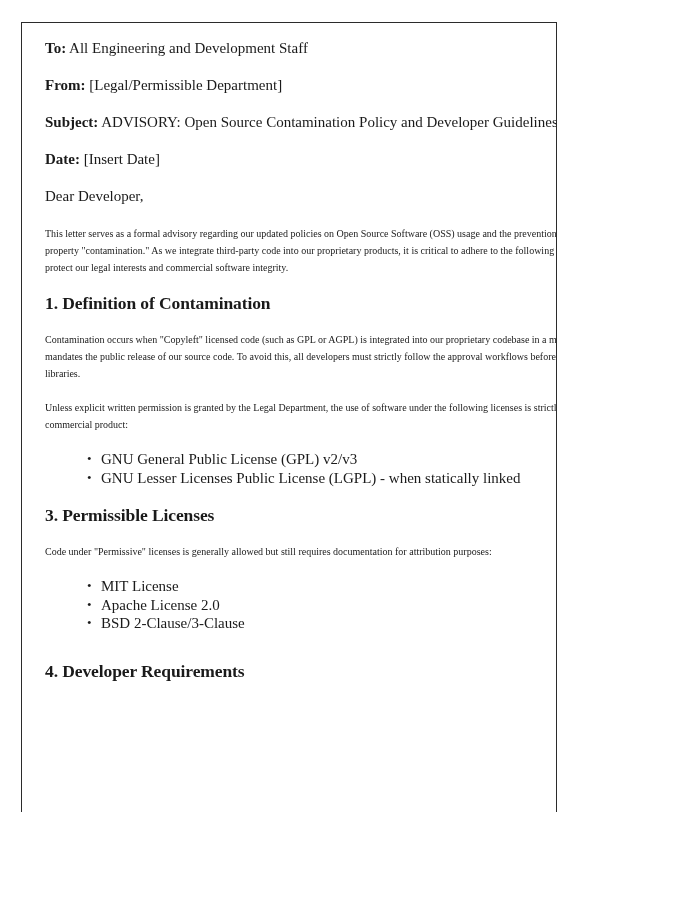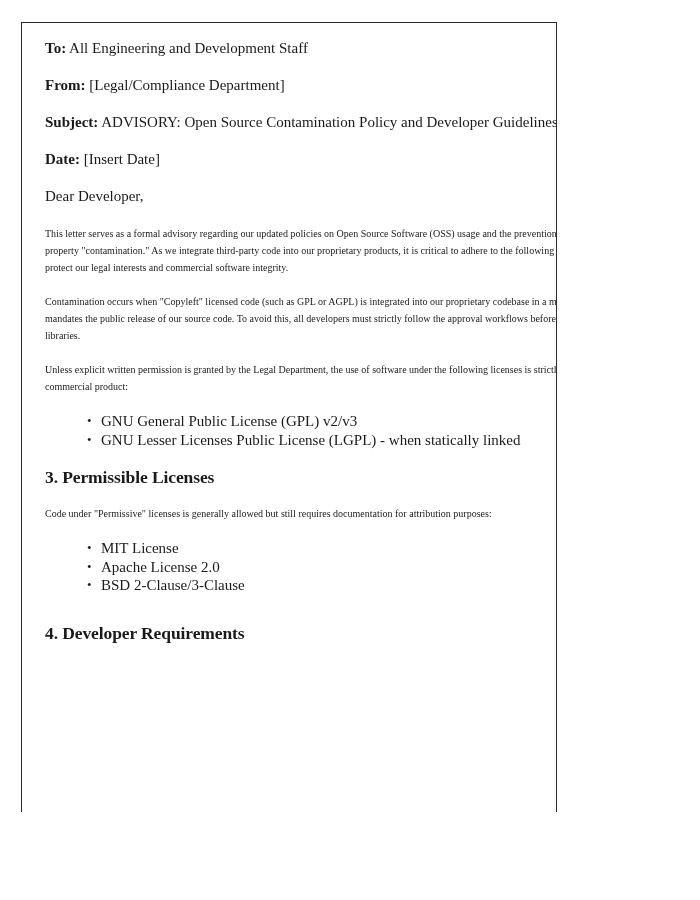--- a/index.html
+++ b/index.html
@@ -94,30 +94,31 @@
   .spacer-sm { height: 10px; }
 </style>
 </head>
 <body>
 
 <div id="page-frame">
   <div id="page-content">
 
     <div class="meta-line"><span class="lbl">To:</span> <span>All Engineering and Development Staff</span></div>
 
-    <div class="meta-line"><span class="lbl">From:</span> <span>[Legal/Compliance Department]</span></div>
+    <div class="meta-line"><span class="lbl">From:</span> <span>[Legal/Permissible Department]</span></div>
 
     <div class="meta-line"><span class="lbl">Subject:</span> <span>ADVISORY: Open Source Contamination Policy and Developer Guidelines</span></div>
 
     <div class="meta-line"><span class="lbl">Date:</span> <span>[Insert Date]</span></div>
 
     <div class="salutation">Dear Developer,</div>
 
     <p class="body-text">This letter serves as a formal advisory regarding our updated policies on Open Source Software (OSS) usage and the prevention of intellectual property "contamination." As we integrate third-party code into our proprietary products, it is critical to adhere to the following guidelines to protect our legal interests and commercial software integrity.</p>
 
+    <h2 class="section-heading">1. Definition of Contamination</h2>
     <p class="body-text">Contamination occurs when "Copyleft" licensed code (such as GPL or AGPL) is integrated into our proprietary codebase in a manner that legally mandates the public release of our source code. To avoid this, all developers must strictly follow the approval workflows before merging external libraries.</p>
 
     <p class="body-text">Unless explicit written permission is granted by the Legal Department, the use of software under the following licenses is strictly prohibited in any commercial product:</p>
     <ul class="license-list">
       <li>GNU General Public License (GPL) v2/v3</li>
       <li>GNU Lesser Licenses Public License (LGPL) - when statically linked</li>
     </ul>
 
     <h2 class="section-heading">3. Permissible Licenses</h2>
     <p class="body-text">Code under "Permissive" licenses is generally allowed but still requires documentation for attribution purposes:</p>

